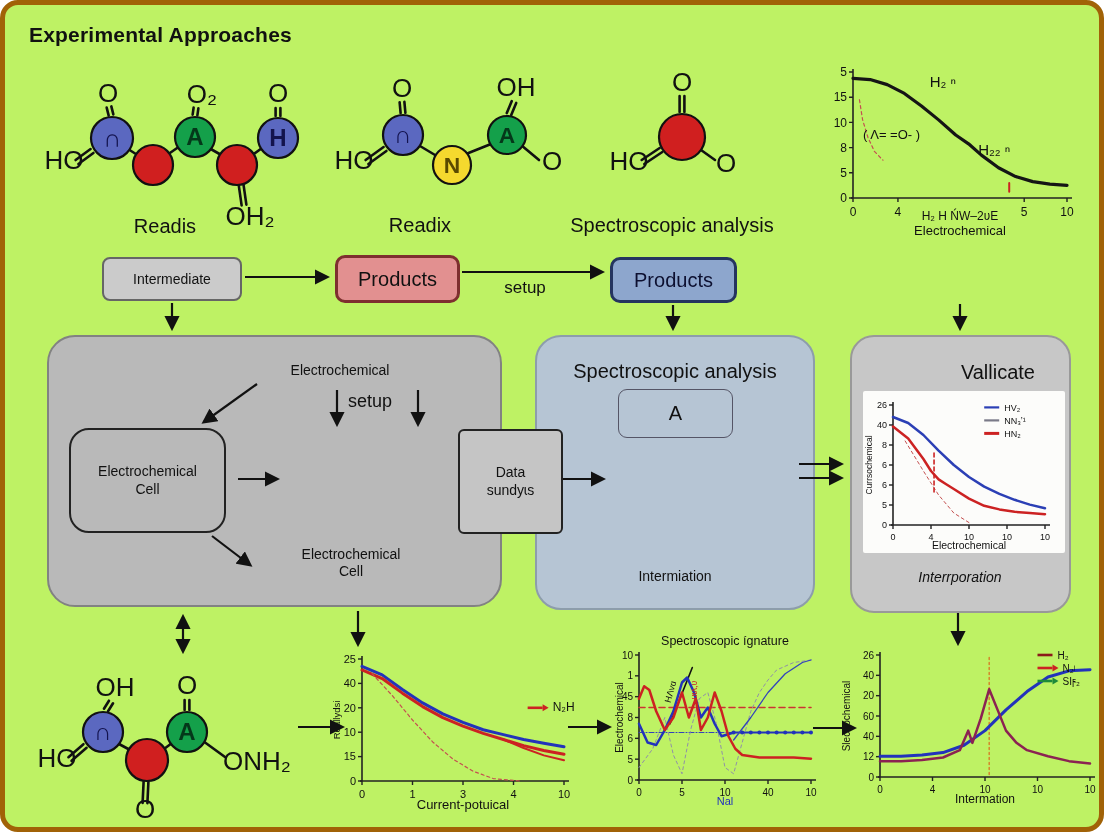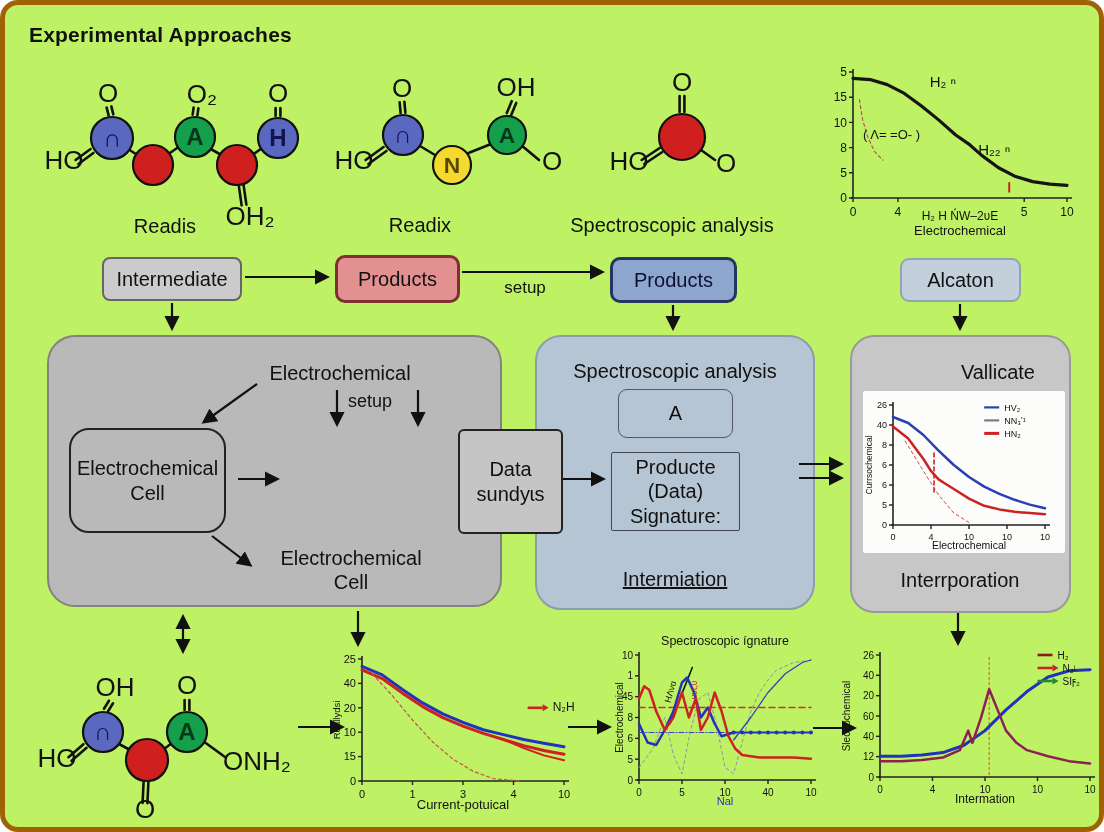--- a/index.html
+++ b/index.html
@@ -4,21 +4,21 @@
 <style>
   html,body{margin:0;padding:0;background:#fff;}
   .frame{position:relative;width:1104px;height:832px;box-sizing:border-box;
          border:5px solid #a16207;border-radius:18px;background:#bef264;
          overflow:hidden;font-family:"Liberation Sans",sans-serif;color:#111;}
   .abs{position:absolute;}
   .ctr{display:flex;align-items:center;justify-content:center;text-align:center;}
   .pre{white-space:pre-line;line-height:1.22;}
   .title{font-size:21px;font-weight:bold;letter-spacing:.2px;}
   .node{box-sizing:border-box;}
-  .lbl{font-size:20px;}
+  .lbl{font-size:14px;}
   svg{position:absolute;overflow:visible;}
 </style>
 </head>
 <body>
 
 <div class="frame">
 
   <div class="abs title" style="left:24px;top:18px;">Experimental Approaches</div>
 
   <svg style="left:40px;top:48px;" width="292" height="186">
@@ -145,42 +145,36 @@
   <div class="abs ctr node lbl" style="left:97px;top:252px;width:140px;height:44px;background:#cbcbcb;border:2px solid #666;border-radius:8px;">
       <span>Intermediate</span>
     </div>
   <div class="abs ctr node" style="left:330px;top:250px;width:125px;height:48px;background:#e29090;border:3px solid #7e2f2f;border-radius:10px;font-size:20px;">
       <span>Products</span>
     </div>
   <div class="abs" style="left:490px;top:273px;width:60px;text-align:center;font-size:17px;">setup</div>
   <div class="abs ctr node" style="left:605px;top:252px;width:127px;height:46px;background:#8da6cd;border:3px solid #25355f;border-radius:10px;font-size:20px;color:#0d1030;">
       <span>Products</span>
     </div>
-  <div class="abs ctr node lbl" style="left:895px;top:253px;width:121px;height:44px;background:#c3d0dc;border:2px solid #93a3b0;border-radius:9px;">
-      <span>Alcaton</span>
-    </div>
 
   <div class="abs node" style="left:42px;top:330px;width:455px;height:272px;background:#b9b9b9;border:2px solid #828282;border-radius:28px;"></div>
   <div class="abs lbl" style="left:240px;top:357px;width:190px;text-align:center;">Electrochemical</div>
   <div class="abs" style="left:330px;top:386px;width:70px;text-align:center;font-size:18px;">setup</div>
   <div class="abs ctr pre lbl" style="left:64px;top:423px;width:153px;height:101px;border:2px solid #222;border-radius:20px;">Electrochemical
 Cell</div>
   <div class="abs pre lbl" style="left:256px;top:541px;width:180px;text-align:center;">Electrochemical
 Cell</div>
 
   <div class="abs ctr pre lbl" style="left:453px;top:424px;width:101px;height:101px;background:#c5c5c5;border:2px solid #222;border-radius:6px;z-index:5;">Data
 sundyɩs</div>
 
   <div class="abs node" style="left:530px;top:330px;width:280px;height:275px;background:#b6c5d4;border:2px solid #8d9dab;border-radius:26px;"></div>
   <div class="abs" style="left:545px;top:355px;width:250px;text-align:center;font-size:20px;">Spectroscopic analysis</div>
   <div class="abs ctr" style="left:613px;top:384px;width:113px;height:47px;border:1.5px solid #556;border-radius:9px;font-size:20px;">A</div>
-  <div class="abs ctr pre lbl" style="left:606px;top:447px;width:127px;height:77px;border:1.5px solid #445;border-radius:2px;">Producte
-(Data)
-Signature:</div>
-  <div class="abs lbl" style="left:595px;top:563px;width:150px;text-align:center;text-decoration:underline;">Intermiation</div>
+  <div class="abs lbl" style="left:595px;top:563px;width:150px;text-align:center;">Intermiation</div>
 
   <div class="abs node" style="left:845px;top:330px;width:221px;height:278px;background:#c7c7c7;border:2px solid #999;border-radius:24px;"></div>
   <div class="abs" style="left:880px;top:356px;width:150px;text-align:right;font-size:20px;">Vallicate</div>
   <svg style="left:858px;top:386px;z-index:4;" width="202" height="168">
       <rect x="0" y="0" width="202" height="162" fill="#fcfcfa" rx="2"></rect>
       <line x1="30" y1="11" x2="30" y2="134" stroke="#222" stroke-width="1.6"></line>
       <line x1="28" y1="134" x2="187" y2="134" stroke="#222" stroke-width="1.6"></line>
       <line x1="26" y1="14" x2="30" y2="14" stroke="#222" stroke-width="1.4"></line>
       <text x="24" y="17.15" text-anchor="end" font-size="9" fill="#111" font-family="&quot;Liberation Sans&quot;, sans-serif">26</text>
       <line x1="26" y1="34" x2="30" y2="34" stroke="#222" stroke-width="1.4"></line>
@@ -211,21 +205,21 @@
       <polyline points="71.04,62 71.04,101.6" fill="none" stroke="#cc2222" stroke-width="1.6" stroke-linejoin="round" stroke-linecap="round" stroke-dasharray="4 3"></polyline>
       <line x1="121.2" y1="16.4" x2="136.2" y2="16.4" stroke="#2b3fb5" stroke-width="2.2"></line>
       <text x="141.2" y="19.9" text-anchor="start" font-size="9" fill="#111" font-family="&quot;Liberation Sans&quot;, sans-serif">HV₂</text>
       <line x1="121.2" y1="29.4" x2="136.2" y2="29.4" stroke="#7a7a88" stroke-width="2.2"></line>
       <text x="141.2" y="32.9" text-anchor="start" font-size="9" fill="#111" font-family="&quot;Liberation Sans&quot;, sans-serif">NN₃ʼ¹</text>
       <line x1="121.2" y1="42.4" x2="136.2" y2="42.4" stroke="#cc2222" stroke-width="3"></line>
       <text x="141.2" y="45.9" text-anchor="start" font-size="9" fill="#111" font-family="&quot;Liberation Sans&quot;, sans-serif">HN₂</text>
       <text x="9" y="74" text-anchor="middle" font-size="8.5" fill="#111" font-family="&quot;Liberation Sans&quot;, sans-serif" transform="rotate(-90 9 74)">Currsochemical</text>
       <text x="106" y="158" text-anchor="middle" font-size="10.5" fill="#111" font-family="&quot;Liberation Sans&quot;, sans-serif">Electrochemical</text>
     </svg>
-  <div class="abs lbl" style="left:870px;top:564px;width:170px;text-align:center;z-index:4;">Interrporation</div>
+  <div class="abs lbl" style="left:870px;top:564px;width:170px;text-align:center;z-index:4;font-style:italic;">Interrporation</div>
 
   <svg style="left:323px;top:638px;" width="292" height="178">
       <line x1="34" y1="13" x2="34" y2="138" stroke="#222" stroke-width="1.6"></line>
       <line x1="32" y1="138" x2="241" y2="138" stroke="#222" stroke-width="1.6"></line>
       <line x1="30" y1="16" x2="34" y2="16" stroke="#222" stroke-width="1.4"></line>
       <text x="28" y="19.85" text-anchor="end" font-size="11" fill="#111" font-family="&quot;Liberation Sans&quot;, sans-serif">25</text>
       <line x1="30" y1="40.4" x2="34" y2="40.4" stroke="#222" stroke-width="1.4"></line>
       <text x="28" y="44.25" text-anchor="end" font-size="11" fill="#111" font-family="&quot;Liberation Sans&quot;, sans-serif">40</text>
       <line x1="30" y1="64.8" x2="34" y2="64.8" stroke="#222" stroke-width="1.4"></line>
       <text x="28" y="68.64999999999999" text-anchor="end" font-size="11" fill="#111" font-family="&quot;Liberation Sans&quot;, sans-serif">20</text>

